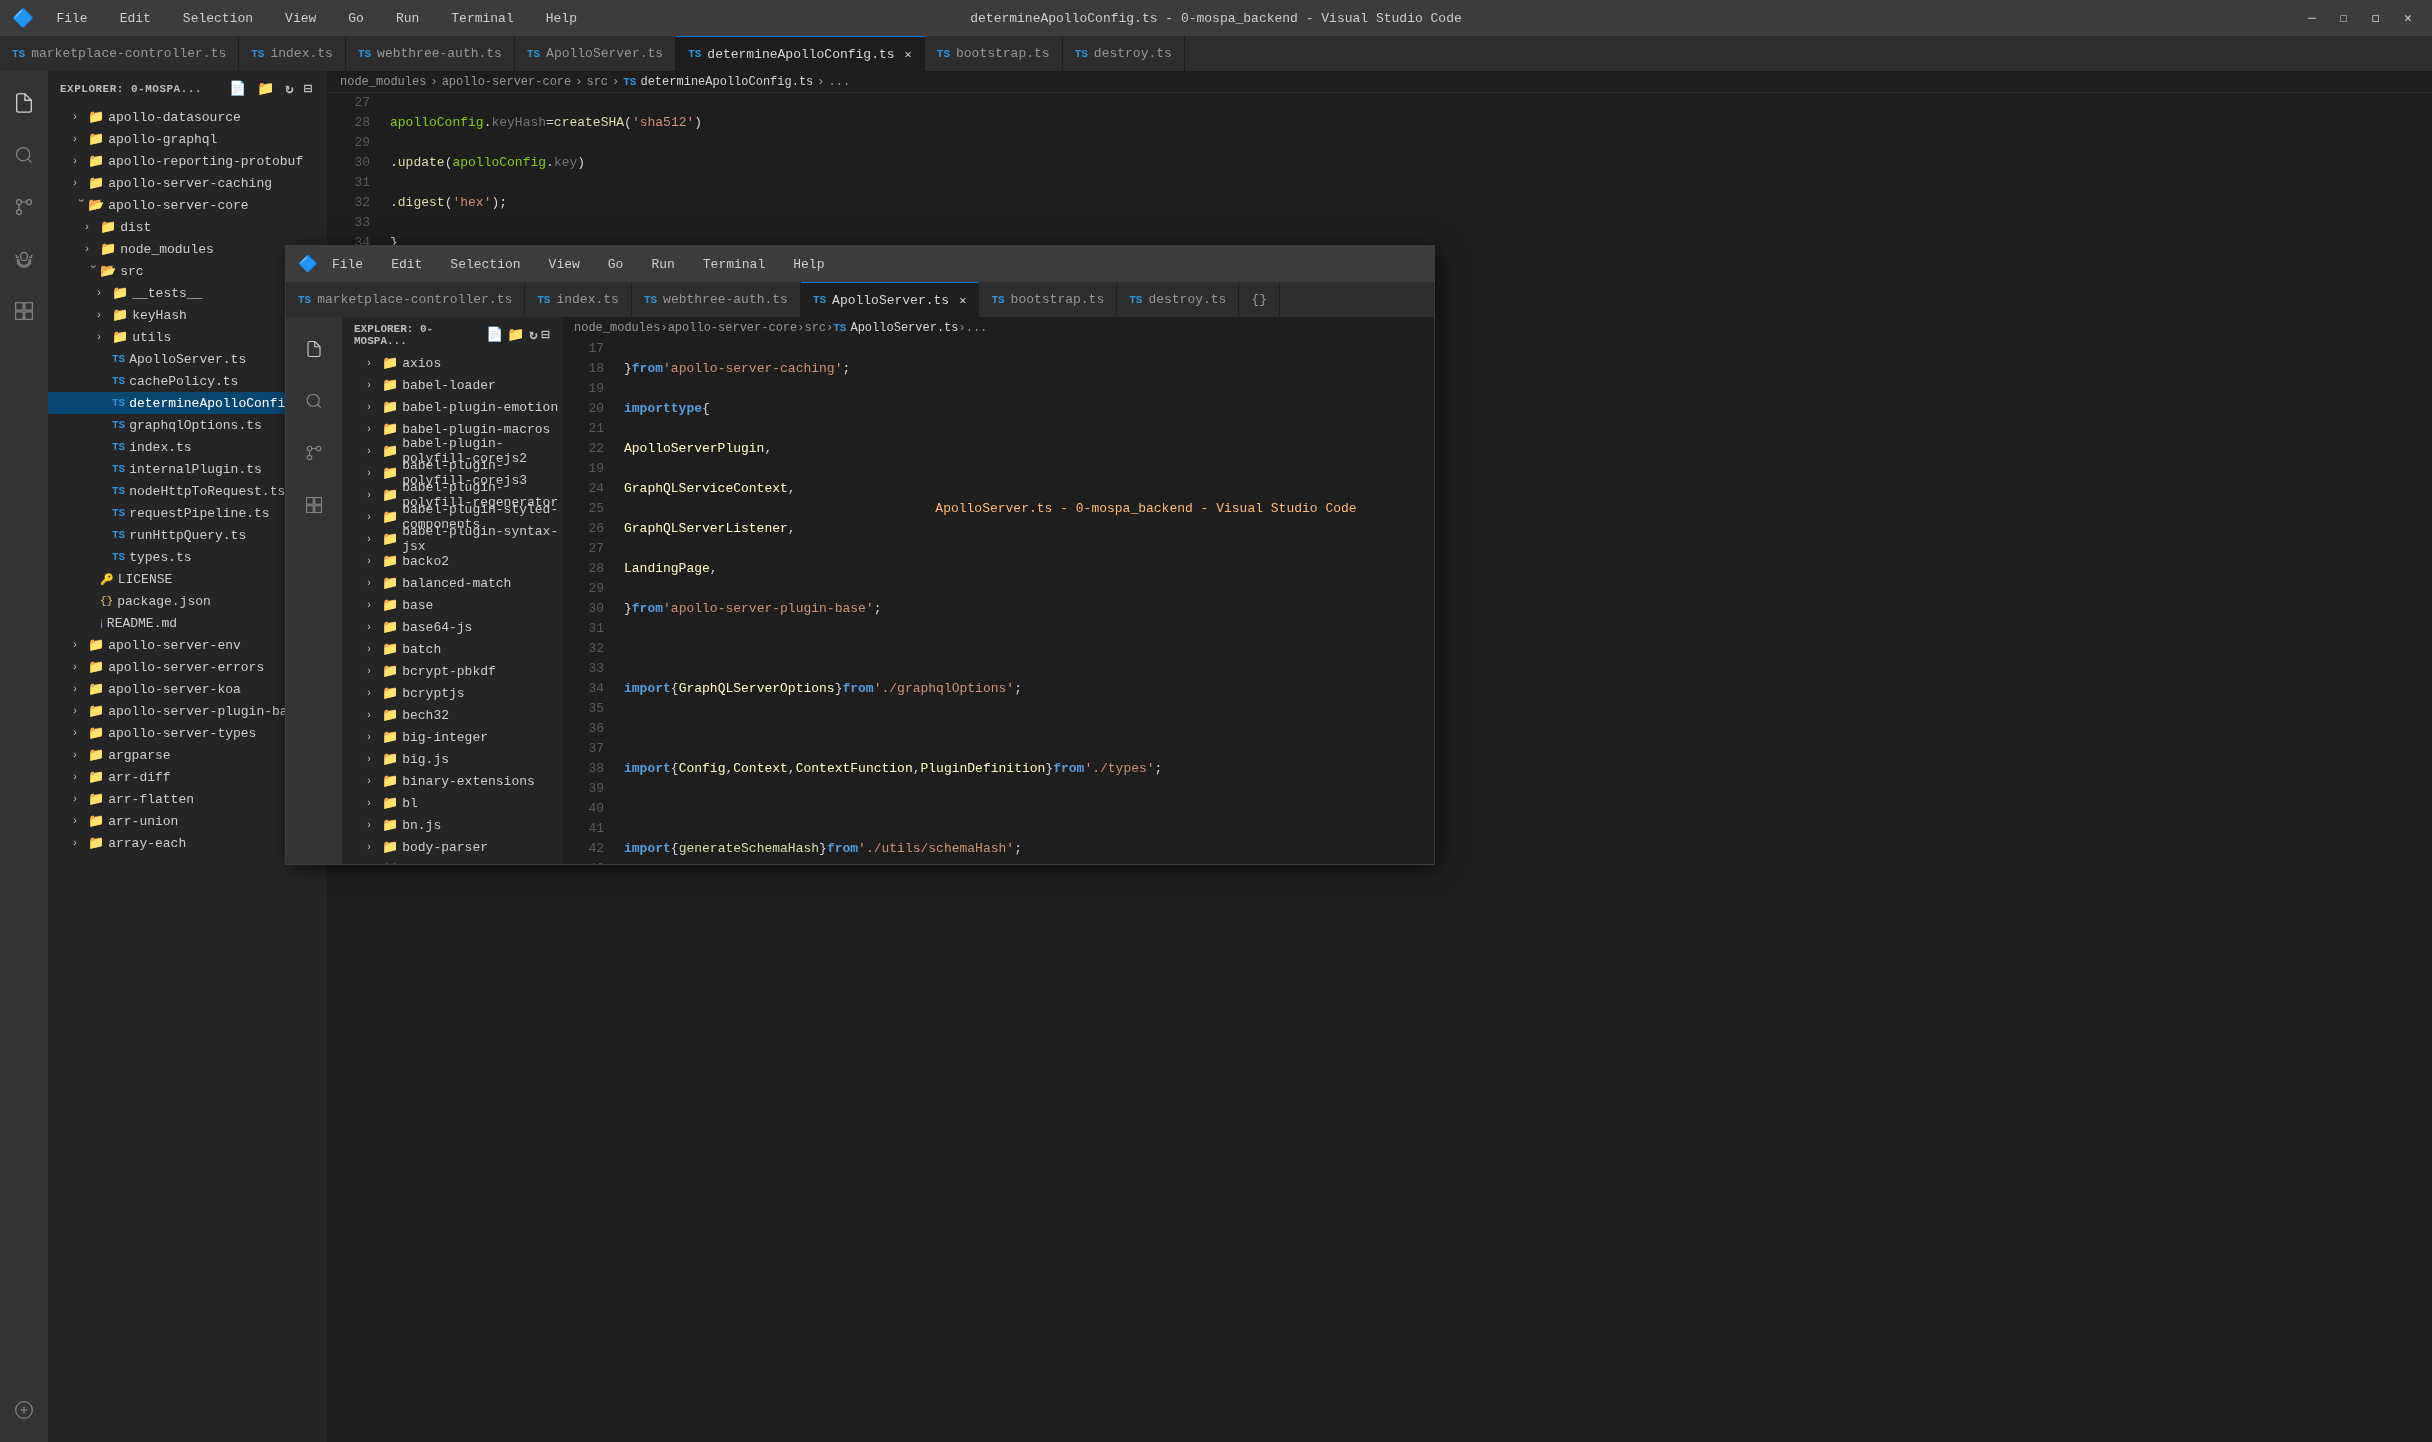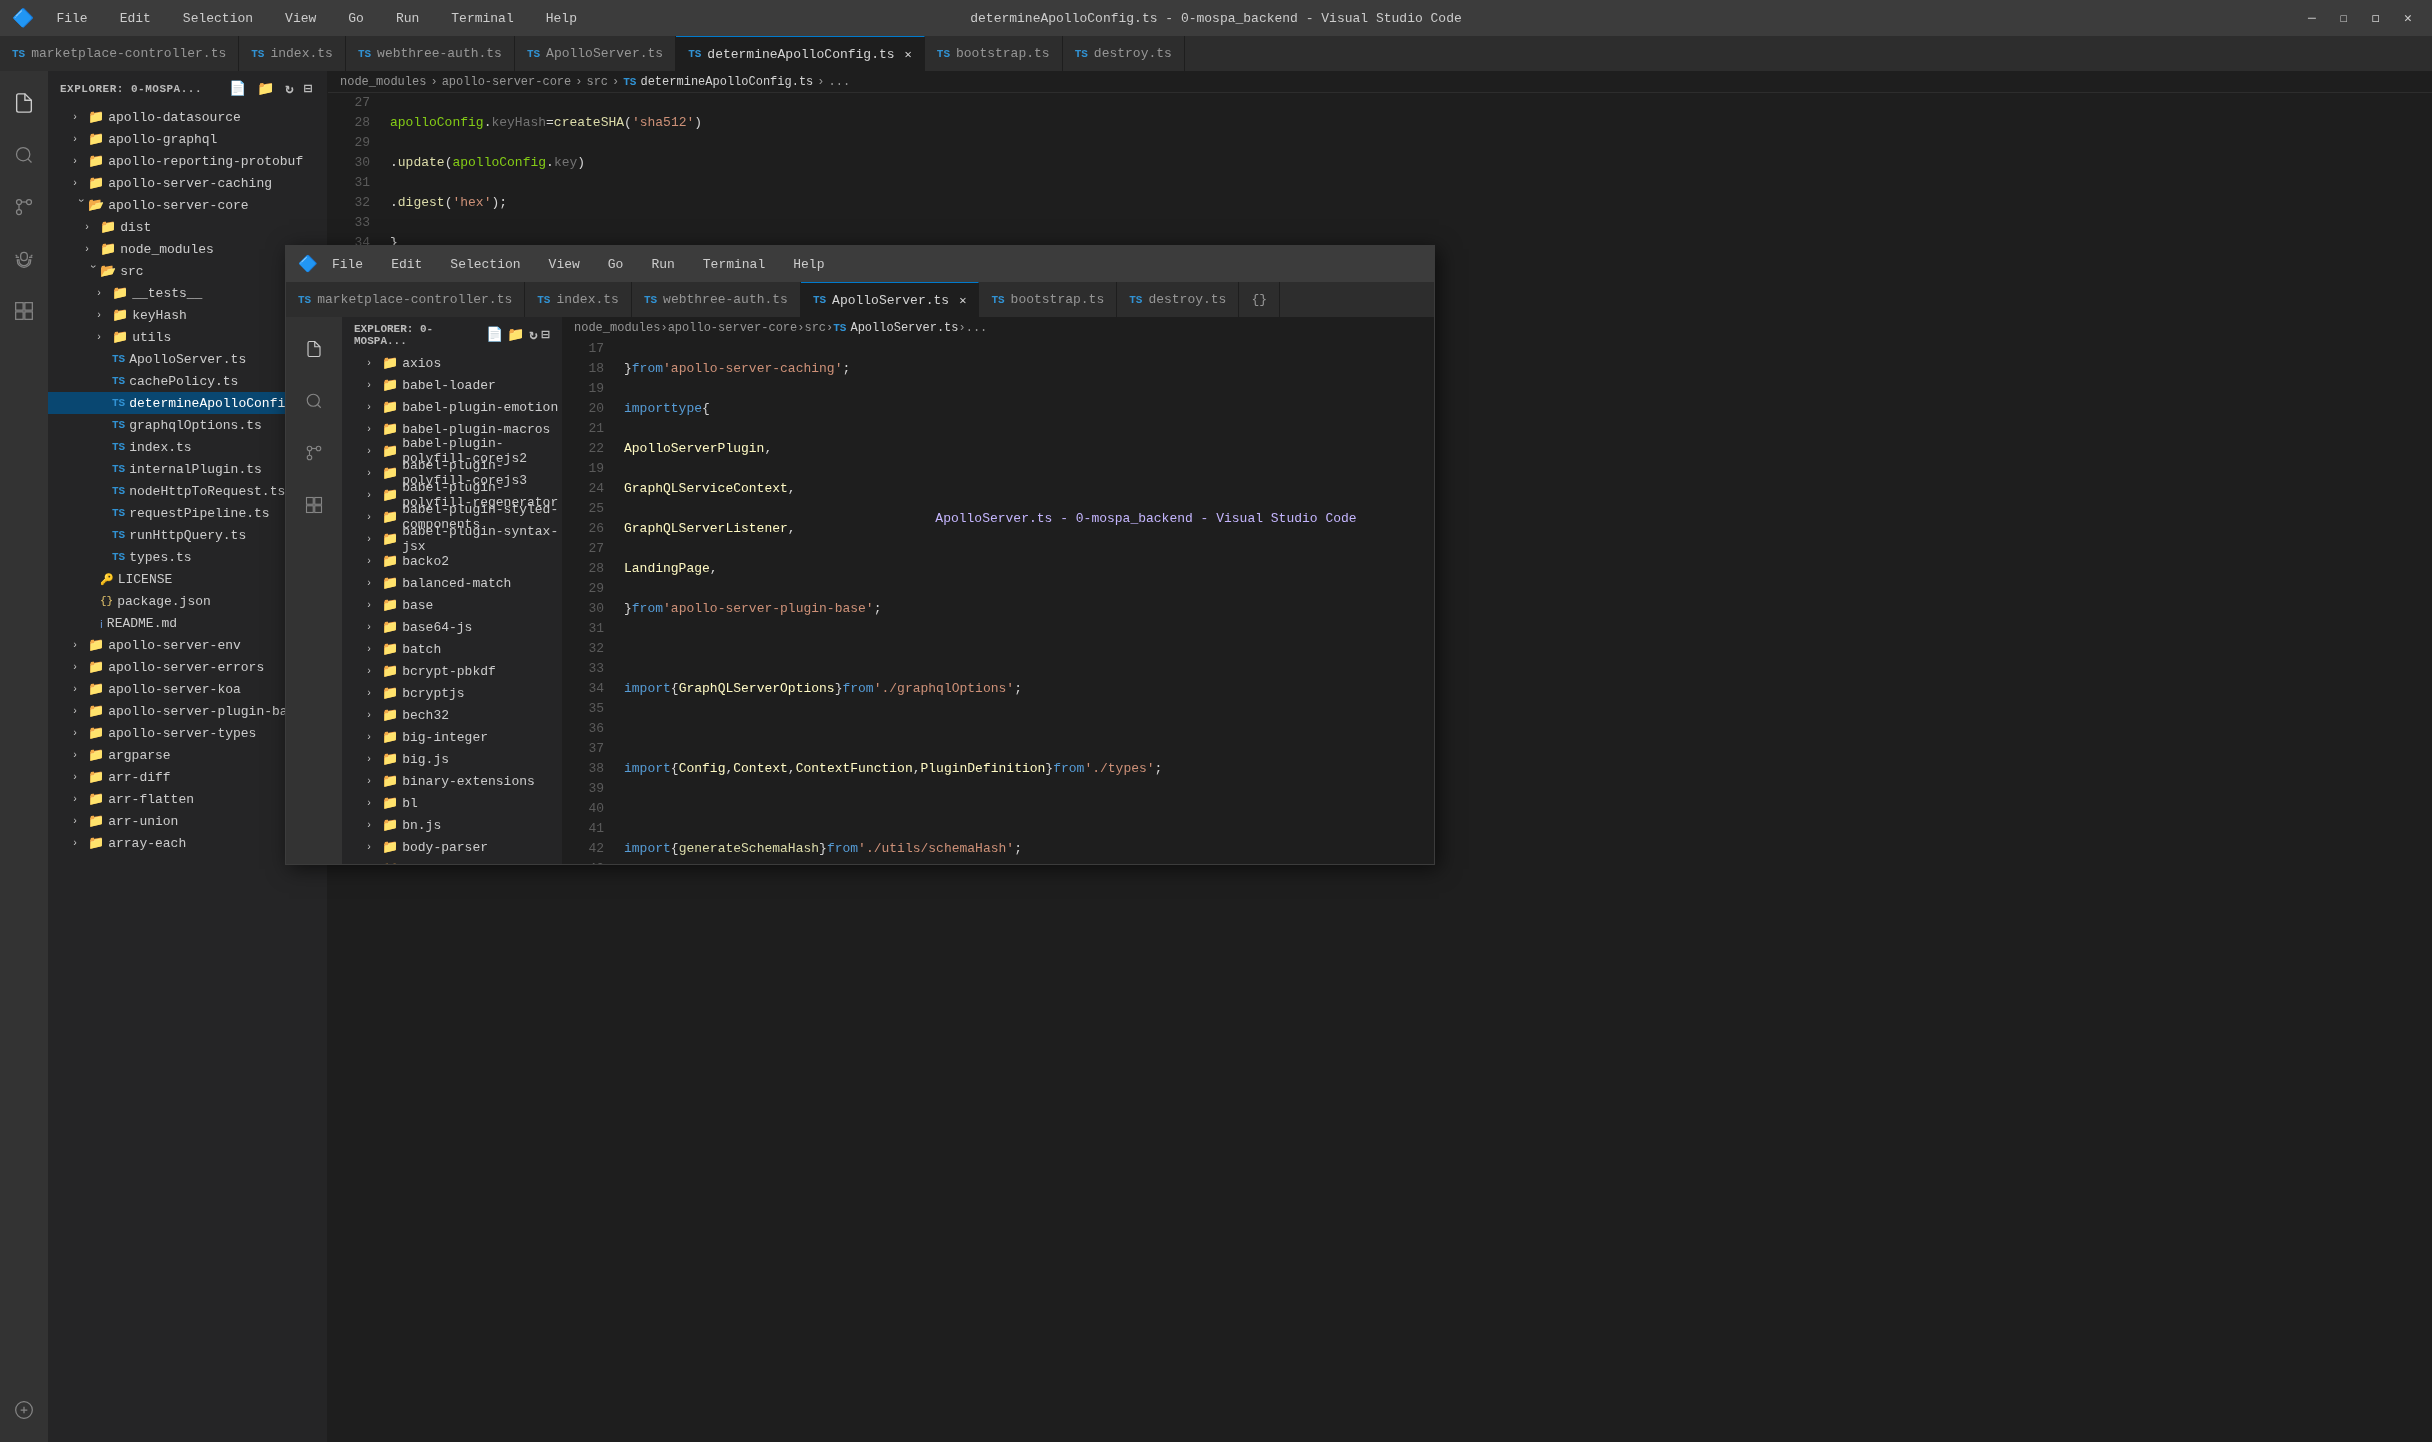--- a/index.html
+++ b/index.html
@@ -109,21 +109,21 @@
       padding: 0 8px; text-align: right; flex-shrink: 0; overflow: hidden;
       padding-top: 0; line-height: 20px; user-select: none;
     }
     .code-content {
       flex: 1; overflow: auto; padding: 0 12px; line-height: 20px;
       white-space: pre; font-size: 13px;
     }
     .line { height: 20px; display: flex; align-items: center; }
 
     
-    .kw { color: #569cd6; }
+    .kw { color: #569cd6; font-weight: bold; }
     .str { color: #ce9178; }
     .fn { color: #dcdcaa; }
     .var { color: #84cc16; }
     .type { color: #fef9c3; }
     .comment { color: #6a9955; }
     .op { color: #d4d4d4; }
     .prop { color: #737373; }
 
     
     .overlay-window {
@@ -137,21 +137,21 @@
       z-index: 100;
     }
 
     .overlay-titlebar {
       height: 36px; background: #3c3c3c; display: flex; align-items: center;
       padding: 0 12px; flex-shrink: 0;
     }
     .overlay-titlebar-icon { color: #e8a24c; margin-right: 8px; font-size: 16px; }
     .overlay-menu { display: flex; gap: 16px; }
     .overlay-menu span { color: #cccccc; font-size: 13px; cursor: pointer; padding: 2px 6px; }
-    .overlay-title { position: absolute; left: 285px; width: 1150px; text-align: center; pointer-events: none; color: #c4b5fd; font-size: 13px; top: 255px; z-index: 101; margin-top: 10px; }
+    .overlay-title { position: absolute; left: 285px; width: 1150px; text-align: center; pointer-events: none; color: #fdba74; font-size: 13px; top: 255px; z-index: 101; }
 
     .overlay-tabbar {
       height: 35px; background: #2d2d2d; display: flex; align-items: flex-end; flex-shrink: 0;
     }
     .overlay-main { display: flex; flex: 1; overflow: hidden; }
     .overlay-sidebar {
       width: 56px; background: #333333; flex-shrink: 0;
       display: flex; flex-direction: column; align-items: center; padding-top: 8px; gap: 4px;
     }
     .overlay-activity-icon {

